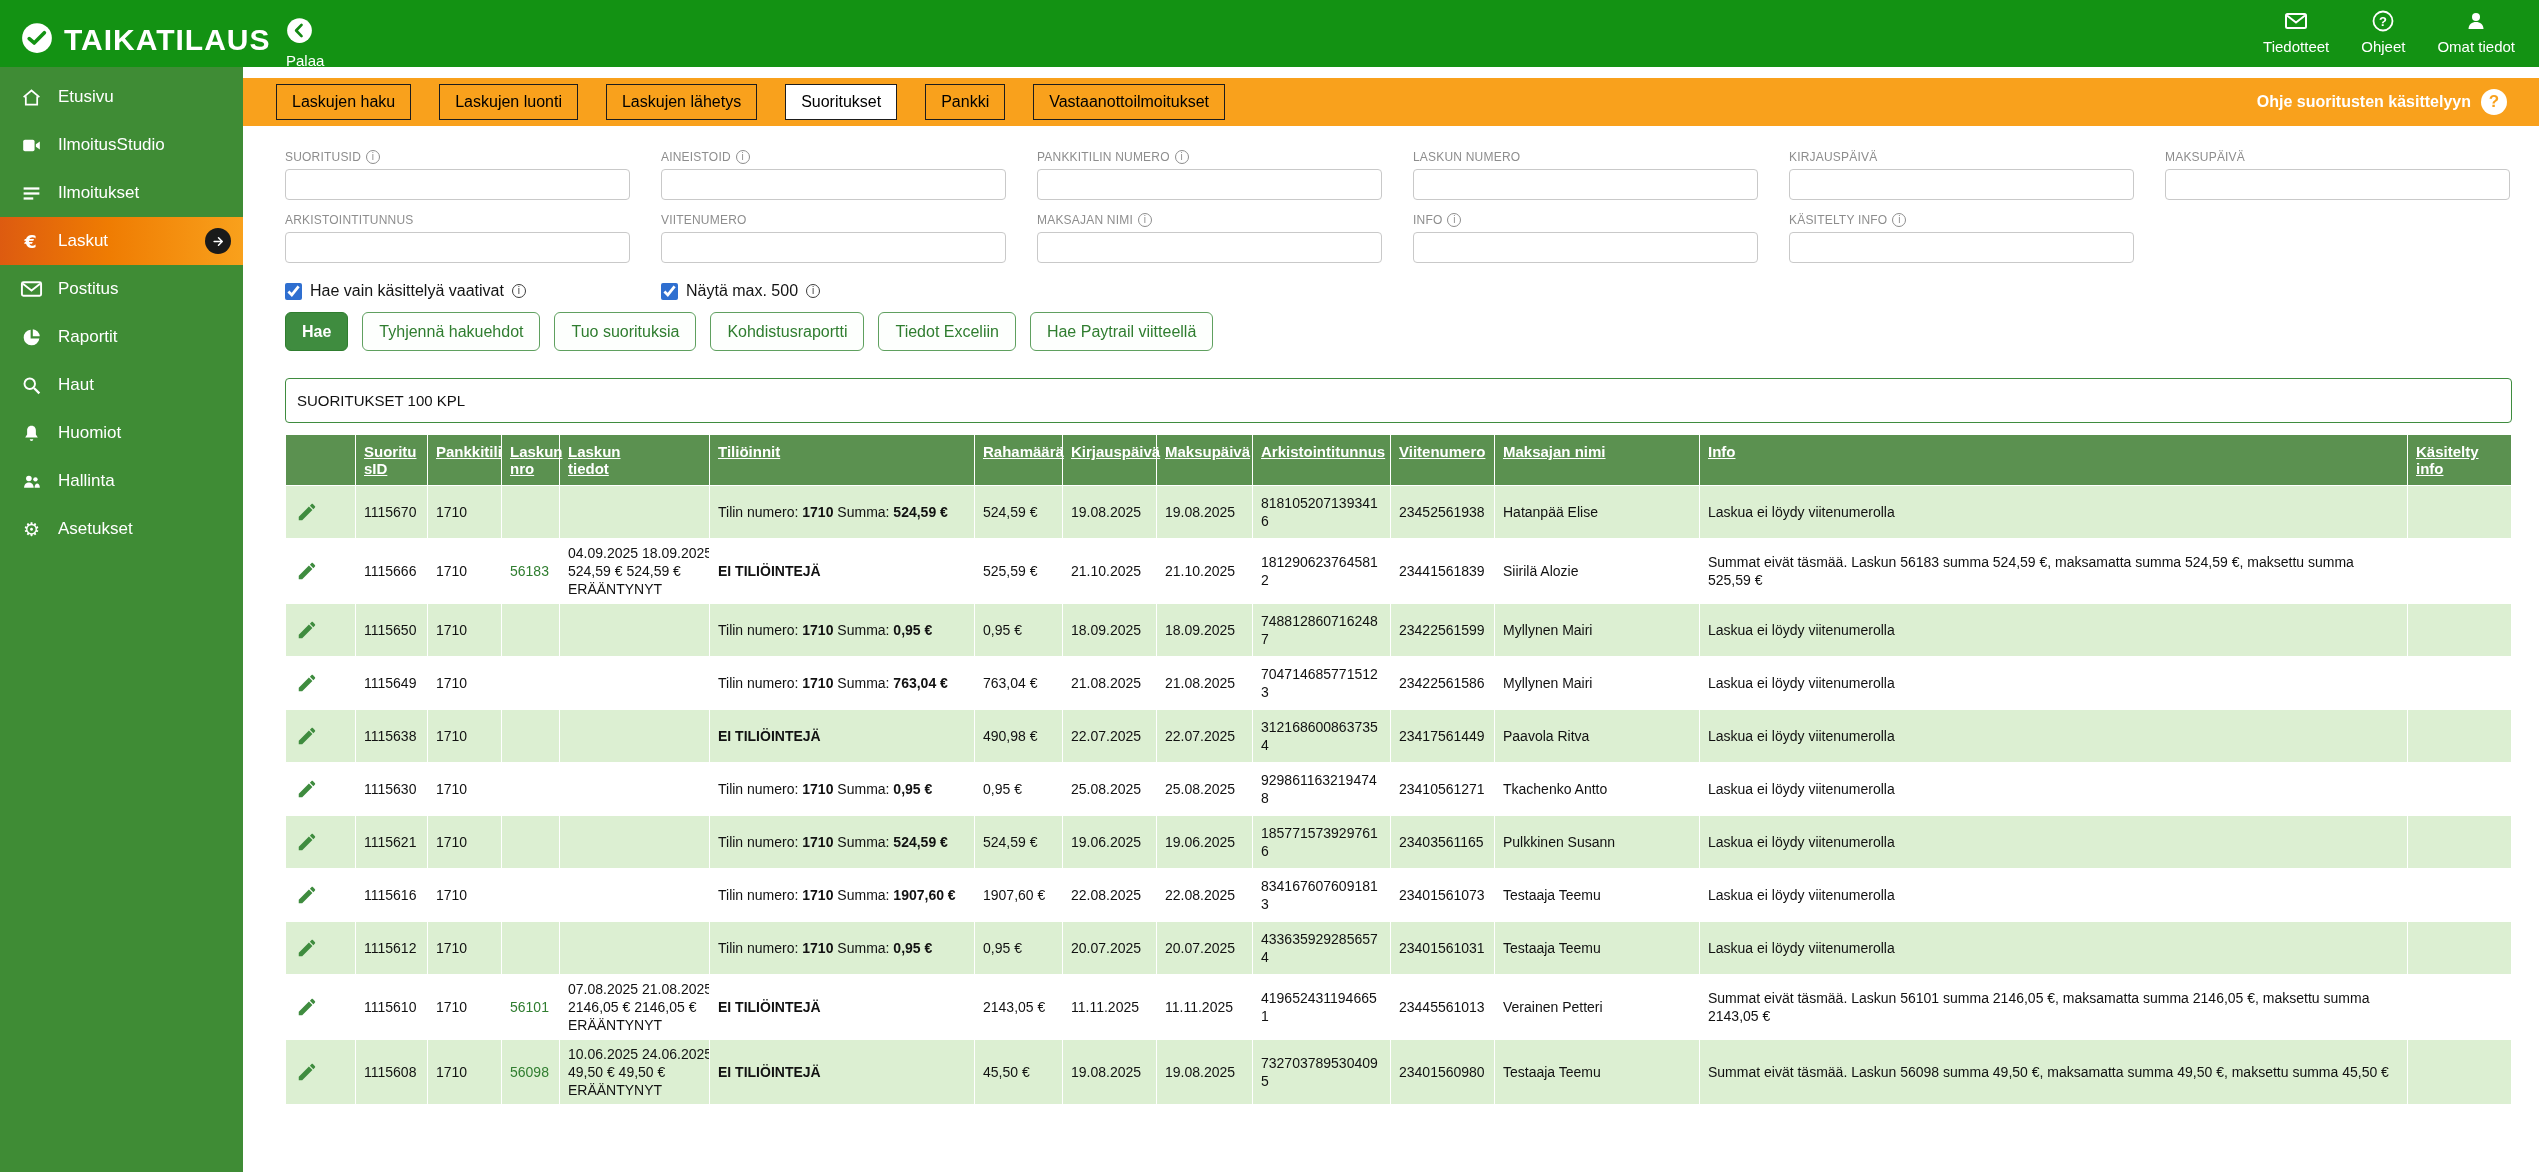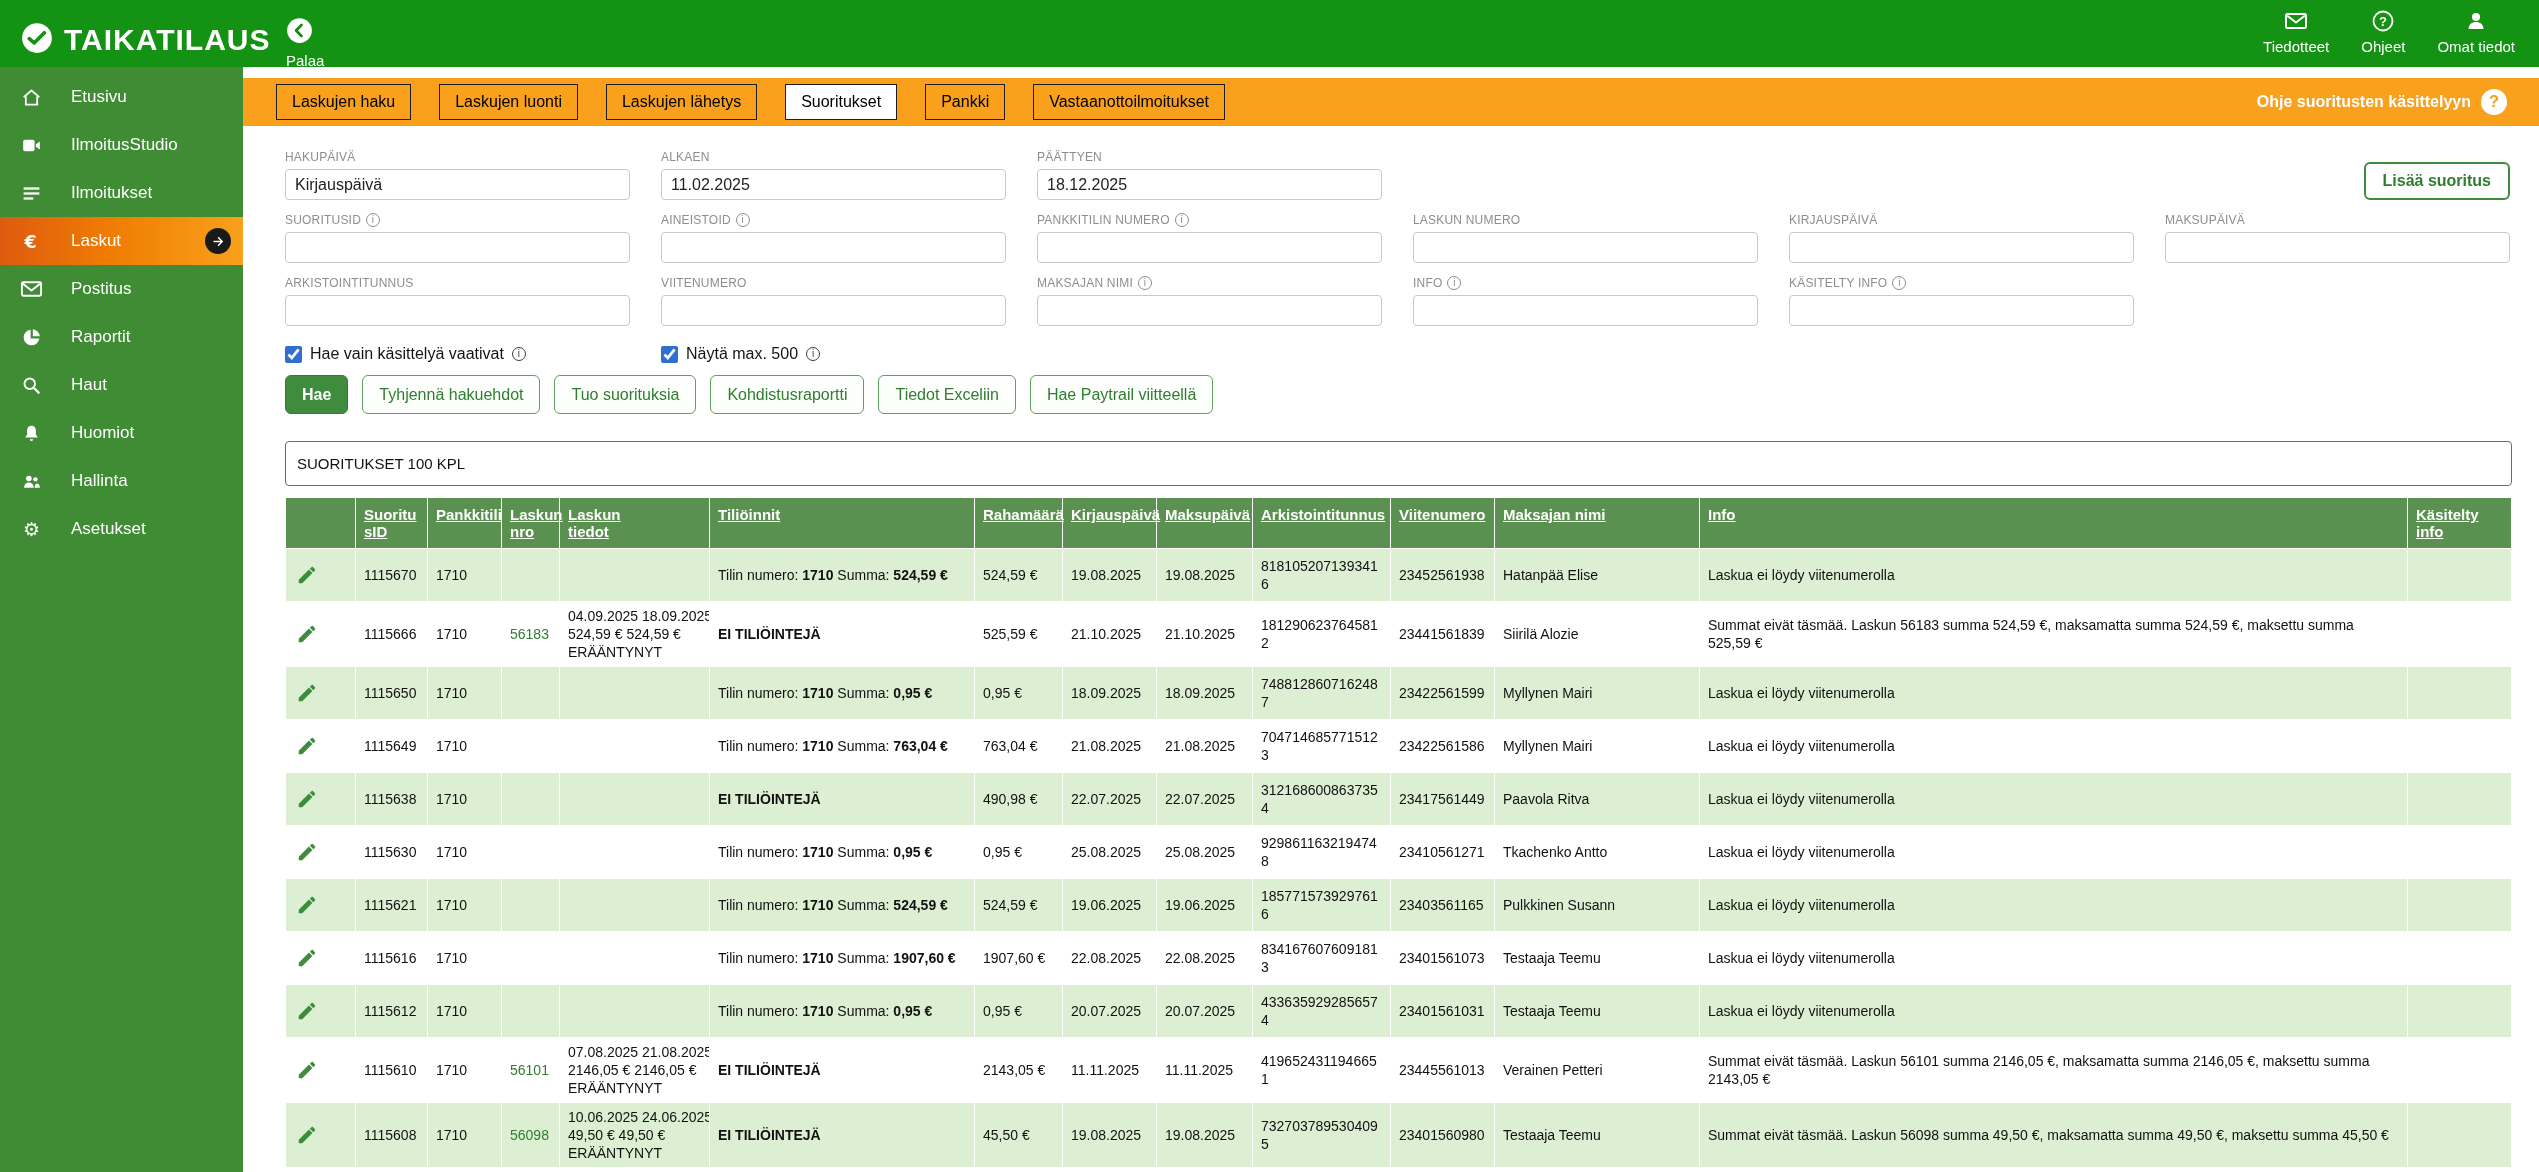--- a/index.html
+++ b/index.html
@@ -15,21 +15,21 @@
   .logo { position:absolute; left:20px; top:0; height:80px; display:flex; align-items:center; gap:10px; }
   .logo-text { font-size:30px; font-weight:bold; letter-spacing:1px; }
   .back { position:absolute; left:286px; top:17px; display:flex; flex-direction:column; align-items:flex-start; gap:4px; cursor:pointer; }
   .back-label { font-size:15px; color:#fff; }
   .topbar-actions { position:absolute; right:24px; top:8px; display:flex; gap:32px; }
   .top-action { display:flex; flex-direction:column; align-items:center; gap:4px; color:#fff; font-size:15px; cursor:pointer; }
   .top-icon { height:26px; display:flex; align-items:center; justify-content:center; }
 
   
   .sidebar { position:absolute; top:67px; left:0; bottom:0; width:243px; background:#3f8c35; padding-top:6px; }
-  .side-item { height:48px; display:flex; align-items:center; gap:28px; padding:0 12px 0 20px; color:#fff; font-size:17px; cursor:pointer; }
+  .side-item { height:48px; display:flex; align-items:center; gap:15px; padding:0 12px 0 20px; color:#fff; font-size:17px; cursor:pointer; }
   .side-icon { width:23px; height:23px; display:flex; align-items:center; justify-content:center; flex:0 0 auto; }
   .side-item.active { background:linear-gradient(90deg,#dd5b10 0%, #ef7c02 45%, #f9a11c 100%); }
   .arrow-circle { margin-left:auto; width:26px; height:26px; border-radius:50%; background:#1a1a1a; display:flex; align-items:center; justify-content:center; flex:0 0 auto; }
   .glyph-icon { font-size:19px; color:#fff; font-family:"DejaVu Sans", sans-serif; line-height:1; }
 
   
   .main { position:absolute; left:243px; top:67px; right:0; bottom:0; background:#fff; overflow:hidden; }
   .tabbar { margin-top:11px; height:48px; background:#f9a11c; display:flex; align-items:center; padding-left:33px; position:relative; }
   .tab { height:36px; padding:0 15px; display:flex; align-items:center; background:#f9a11c; border:1px solid #1d1d1d; margin-right:28px; font-size:16px; color:#000; cursor:pointer; white-space:nowrap; }
   .tab.active { background:#fff; }
@@ -228,32 +228,20 @@
           <button class="tab">Pankki</button>
           <button class="tab">Vastaanottoilmoitukset</button>
         </div>
       <div class="tab-help">
         <span>Ohje suoritusten käsittelyyn</span>
         <span class="help-circle">?</span>
       </div>
     </div>
 
     <div class="content">
-      <div class="fgrid" id="filter-row1">
-          <div class="field"><div class="flabel">
-              <span>HAKUPÄIVÄ</span>
-            </div><input type="text" value="Kirjauspäivä" style=""></div>
-          <div class="field"><div class="flabel">
-              <span>ALKAEN</span>
-            </div><input type="text" value="11.02.2025" style=""></div>
-          <div class="field"><div class="flabel">
-              <span>PÄÄTTYEN</span>
-            </div><input type="text" value="18.12.2025" style=""></div>
-          <button class="btn-add">Lisää suoritus</button>
-        </div>
       <div class="fgrid" id="filter-row2">
           <div class="field"><div class="flabel">
               <span>SUORITUSID</span>
               <span class="info-badge">i</span>
             </div><input type="text" style=""></div>
           <div class="field"><div class="flabel">
               <span>AINEISTOID</span>
               <span class="info-badge">i</span>
             </div><input type="text" style=""></div>
           <div class="field"><div class="flabel">

